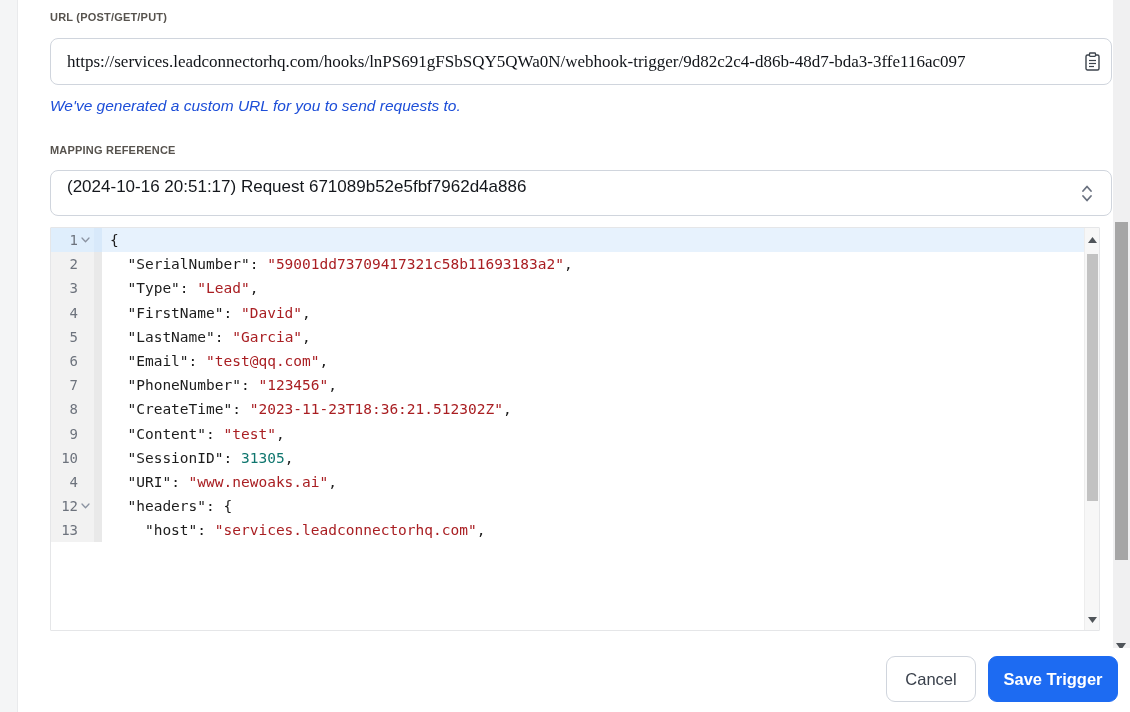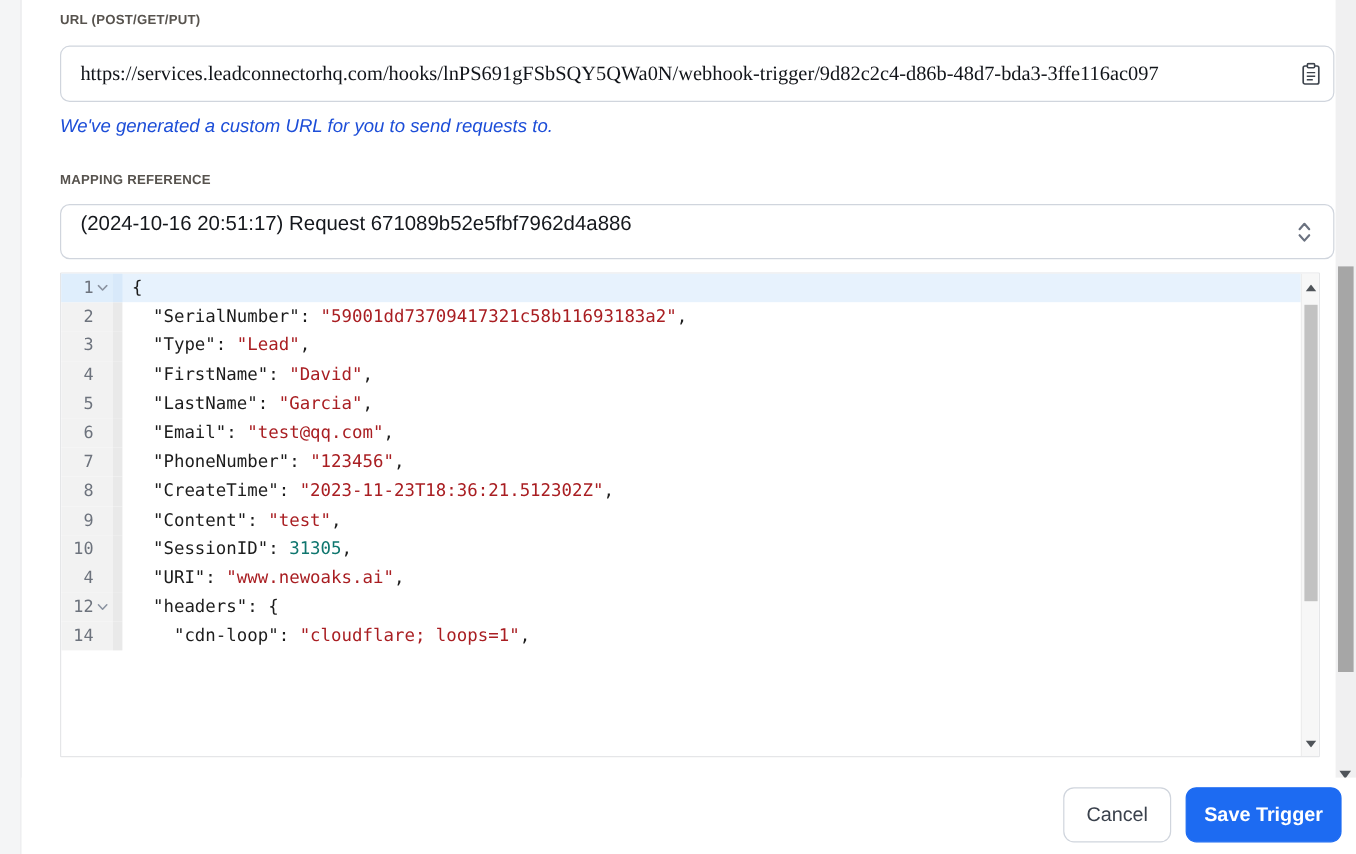--- a/index.html
+++ b/index.html
@@ -254,25 +254,25 @@
             <svg width="9" height="6" viewBox="0 0 9 6" fill="none">
               <path d="M1 1 L4.5 4.7 L8 1" stroke="#8b93a1" stroke-width="1.3" stroke-linecap="round" stroke-linejoin="round"></path>
             </svg>
           </span>
         </div>
         <div class="ed-strip"></div>
         <div class="ed-code"><span class="tok-p">  </span><span class="tok-k">"headers"</span><span class="tok-p">: {</span></div>
       </div>
       <div class="ed-row">
         <div class="ed-gutter">
-          <span class="ed-num">14</span>
-          <span class="ed-fold"></span>
-        </div>
-        <div class="ed-strip"></div>
-        <div class="ed-code"><span class="tok-p">    </span><span class="tok-k">"cdn-loop"</span><span class="tok-p">: </span><span class="tok-s">"cloudflare; loops=1"</span><span class="tok-p">,</span></div>
+          <span class="ed-num">13</span>
+          <span class="ed-fold"></span>
+        </div>
+        <div class="ed-strip"></div>
+        <div class="ed-code"><span class="tok-p">    </span><span class="tok-k">"host"</span><span class="tok-p">: </span><span class="tok-s">"services.leadconnectorhq.com"</span><span class="tok-p">,</span></div>
       </div>
     </div>
   <div class="ed-scrollbar">
     <div class="ed-sb-btn up">
       <svg width="9" height="6" viewBox="0 0 9 6">
           <path d="M0 6 L4.5 0 L9 6 Z" fill="#4f5459"></path>
         </svg>
     </div>
     <div class="ed-sb-thumb"></div>
     <div class="ed-sb-btn down">

